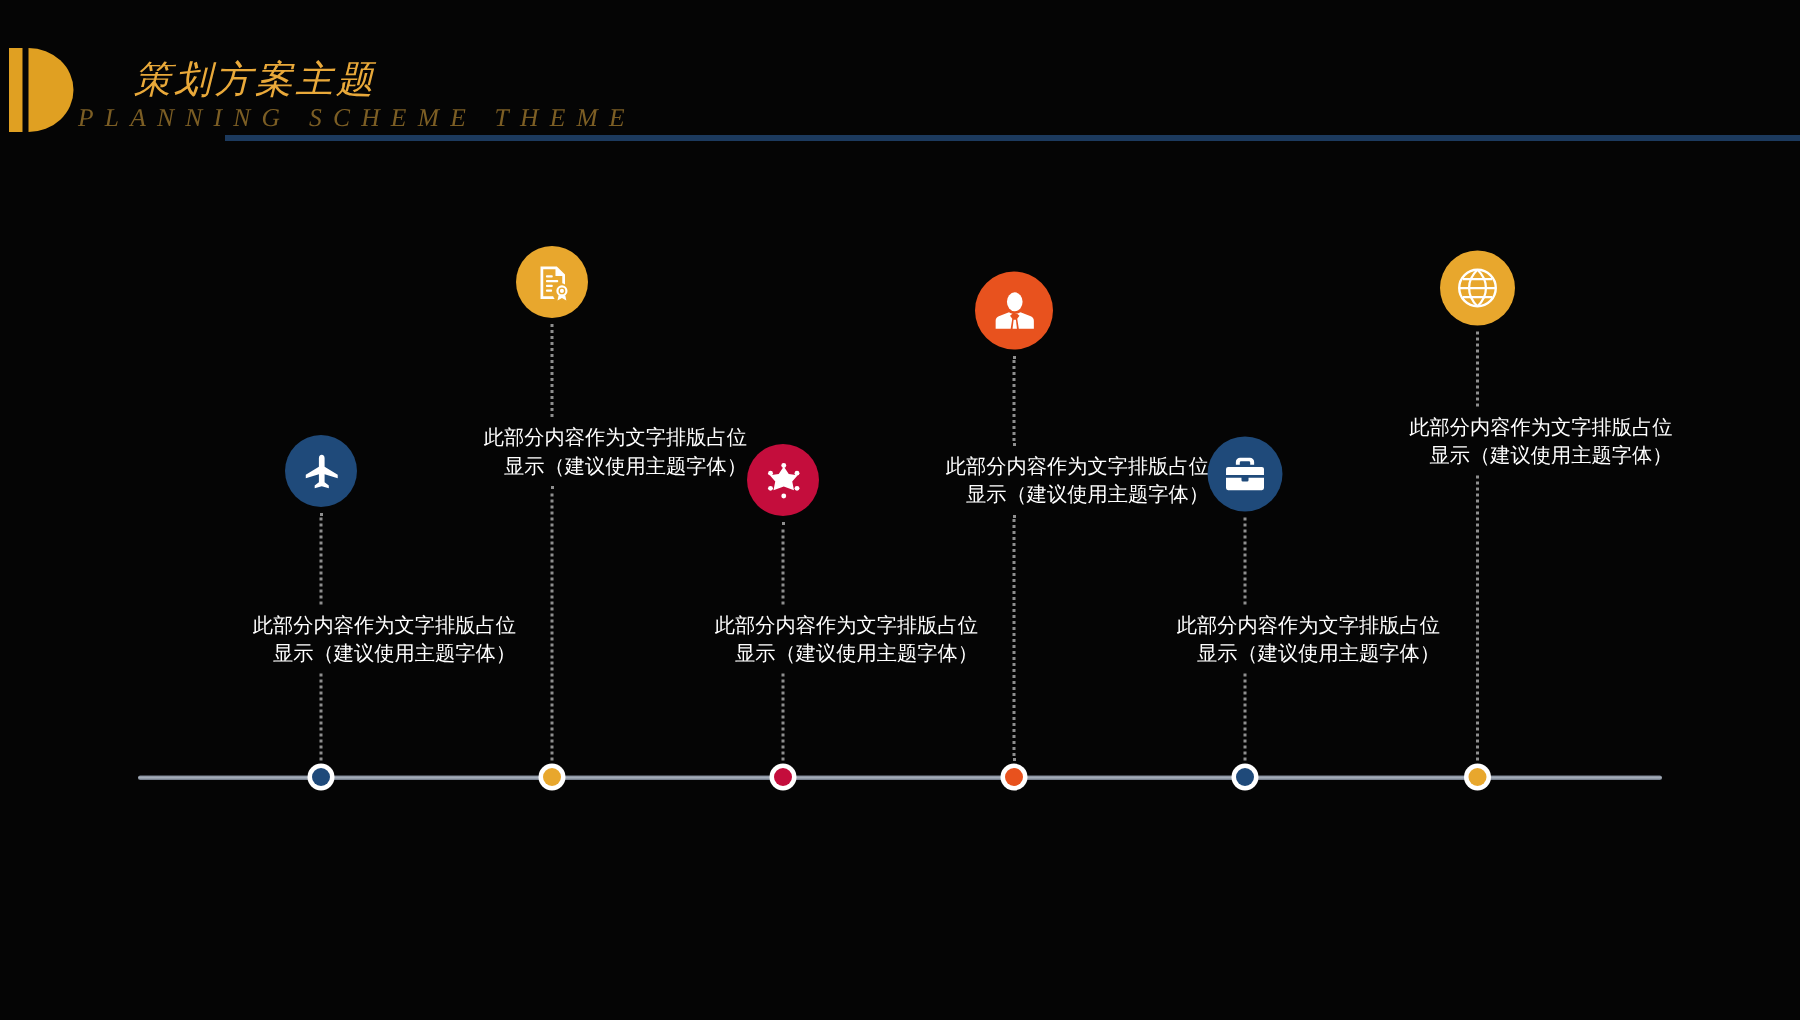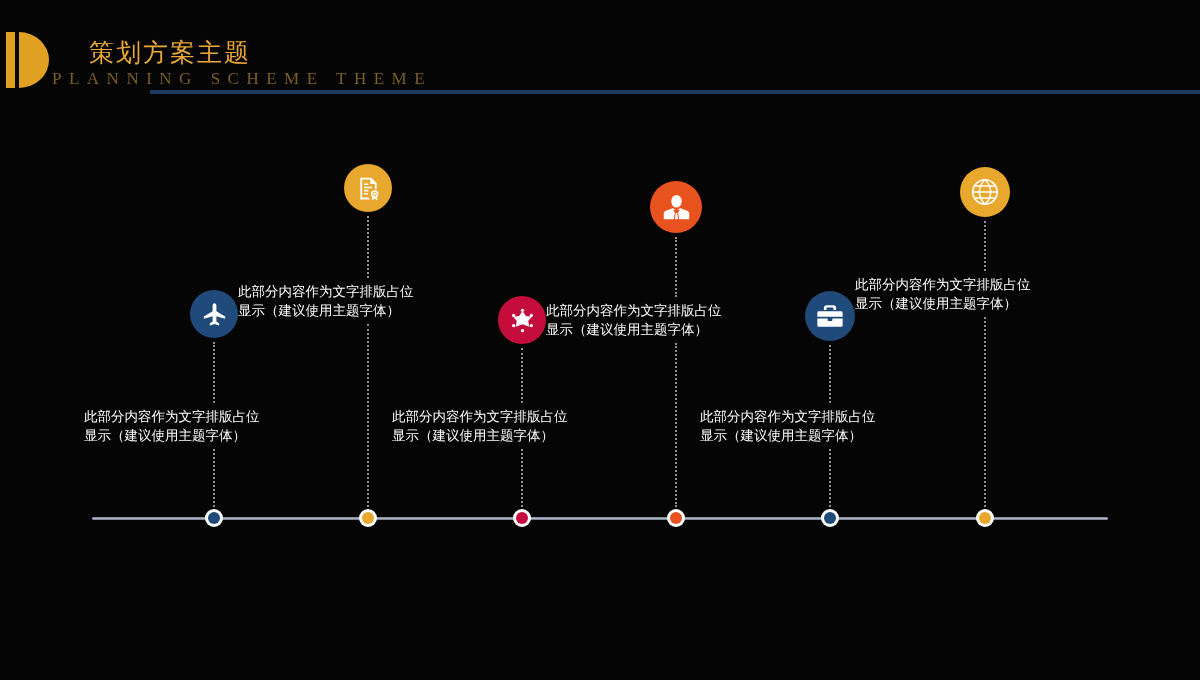--- a/index.html
+++ b/index.html
@@ -15,20 +15,21 @@
     font-family: "Liberation Sans", "DejaVu Sans", sans-serif;
     background: #050505;
   }
 
   
   #header {
     position: absolute;
     left: 0; top: 0;
     width: 1021px;
     height: 100px;
+    font-style: italic;
   }
   #logo-mark {
     position: absolute;
     left: 6px; top: 32px;
     width: 52px; height: 56px;
   }
   #logo-bar {
     position: absolute;
     left: 0; top: 0;
     width: 9px; height: 56px;
@@ -112,21 +113,21 @@
     justify-content: center;
     transform: translateX(-50%);
   }
   .icon-bubble svg { display: block; }
 
   
   .caption {
     position: absolute;
     width: 260px;
     transform: translateX(-50%);
-    text-align: left;
+    text-align: right;
     color: #ffffff;
     font-size: 13.5px;
     line-height: 19px;
     font-family: "Liberation Sans", "DejaVu Sans", sans-serif;
     white-space: nowrap;
   }
   .caption .l2 { display: block; }
 </style>
 </head>
 <body>

